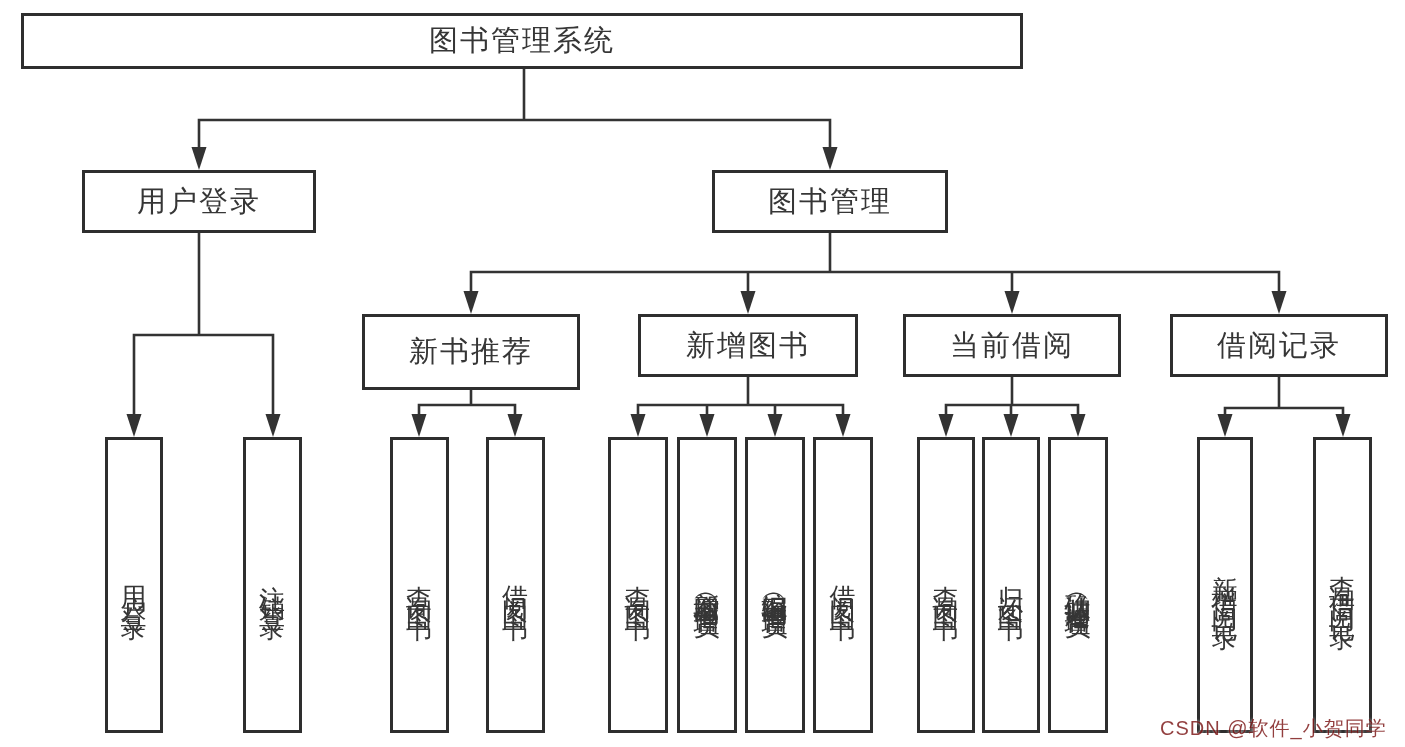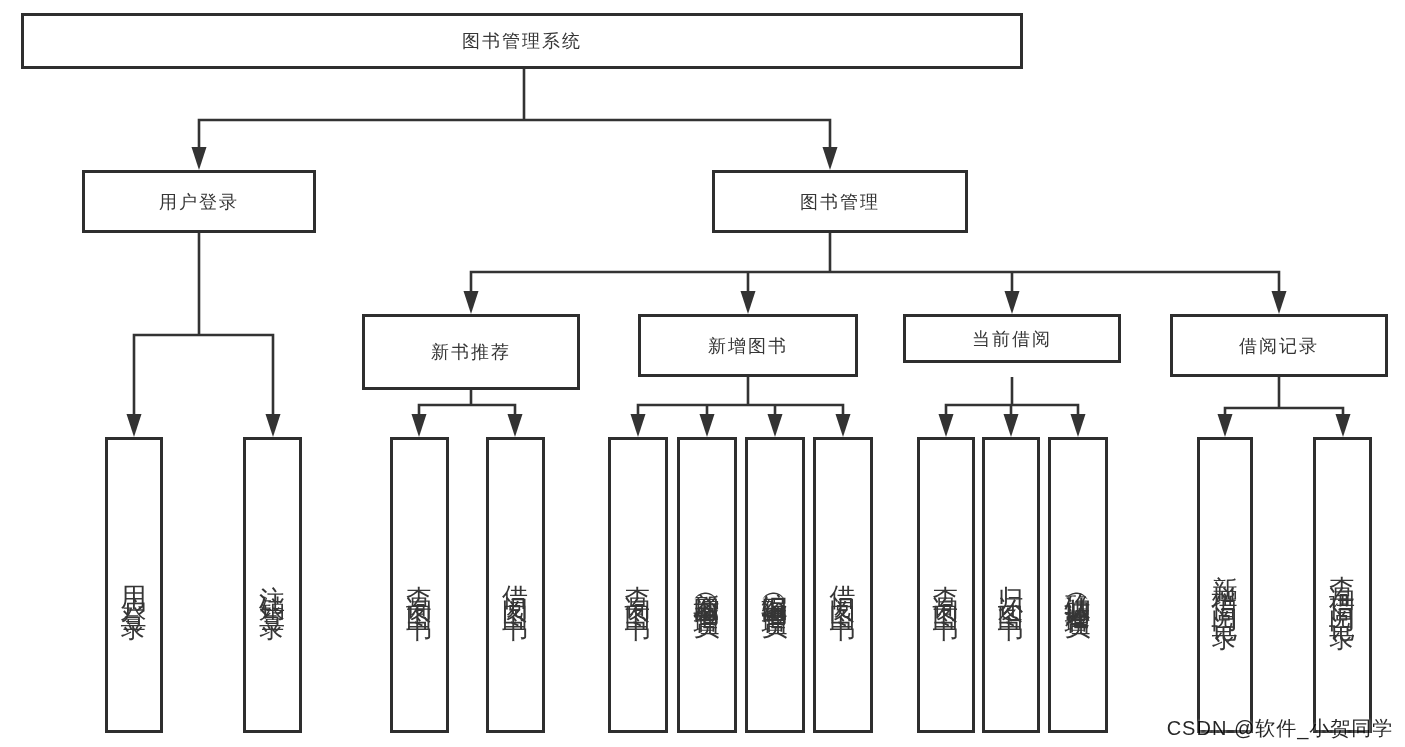--- a/index.html
+++ b/index.html
@@ -7,31 +7,31 @@
     position:relative;width:1405px;height:747px;background:#ffffff;
     font-family:"Liberation Sans",sans-serif;overflow:hidden;
   }
   .connectors{position:absolute;left:0;top:0;width:1405px;height:747px;}
   .box{
     position:absolute;box-sizing:border-box;background:#ffffff;
     border:3px solid #2e2e2e;color:#363636;
     display:flex;align-items:center;justify-content:center;
     white-space:nowrap;
   }
-  .h{font-size:18px;letter-spacing:2px;}
+  .h{font-size:29px;letter-spacing:2px;}
   .v{
     writing-mode:vertical-rl;text-orientation:mixed;
     font-size:26px;letter-spacing:10px;line-height:1;
   }
   .v.tight{letter-spacing:3px;}
   .watermark{
     position:absolute;left:1160px;top:715px;width:240px;
-    font-size:20px;color:#000000;opacity:.85;
+    font-size:20px;color:#7f1d1d;opacity:.85;
     text-shadow:0 0 3px #ffffff;letter-spacing:1px;
-    text-align:center;z-index:5;
+    text-align:left;z-index:5;
   }
 </style>
 </head>
 <body>
 
 <div class="stage">
 
   <svg class="connectors" viewBox="0 0 1405 747" xmlns="http://www.w3.org/2000/svg">
     <g stroke="#333333" stroke-width="2.6" fill="none">
 
@@ -68,25 +68,25 @@
       <polygon points="1011,437 1003.5,414 1018.5,414"></polygon>
       <polygon points="1078,437 1070.5,414 1085.5,414"></polygon>
       <polygon points="1225,437 1217.5,414 1232.5,414"></polygon>
       <polygon points="1343,437 1335.5,414 1350.5,414"></polygon>
     </g>
   </svg>
 
   <div class="box h" style="left:21px;top:13px;width:1002px;height:56px">图书管理系统</div>
 
   <div class="box h" style="left:82px;top:170px;width:234px;height:63px">用户登录</div>
-  <div class="box h" style="left:712px;top:170px;width:256px;height:63px">图书管理</div>
+  <div class="box h" style="left:712px;top:170px;width:236px;height:63px">图书管理</div>
 
   <div class="box h" style="left:362px;top:314px;width:218px;height:76px">新书推荐</div>
   <div class="box h" style="left:638px;top:314px;width:220px;height:63px">新增图书</div>
-  <div class="box h" style="left:903px;top:314px;width:218px;height:49px">当前借阅</div>
+  <div class="box h" style="left:903px;top:314px;width:218px;height:63px">当前借阅</div>
   <div class="box h" style="left:1170px;top:314px;width:218px;height:63px">借阅记录</div>
 
   <div class="box v" style="left:105px;top:437px;width:58px;height:296px">用户登录</div>
   <div class="box v" style="left:243px;top:437px;width:59px;height:296px">注销登录</div>
 
   <div class="box v" style="left:390px;top:437px;width:59px;height:296px">查询图书</div>
   <div class="box v" style="left:486px;top:437px;width:59px;height:296px">借阅图书</div>
 
   <div class="box v" style="left:608px;top:437px;width:60px;height:296px">查询图书</div>
   <div class="box v tight" style="left:677px;top:437px;width:60px;height:296px">新增图书（管理员）</div>

